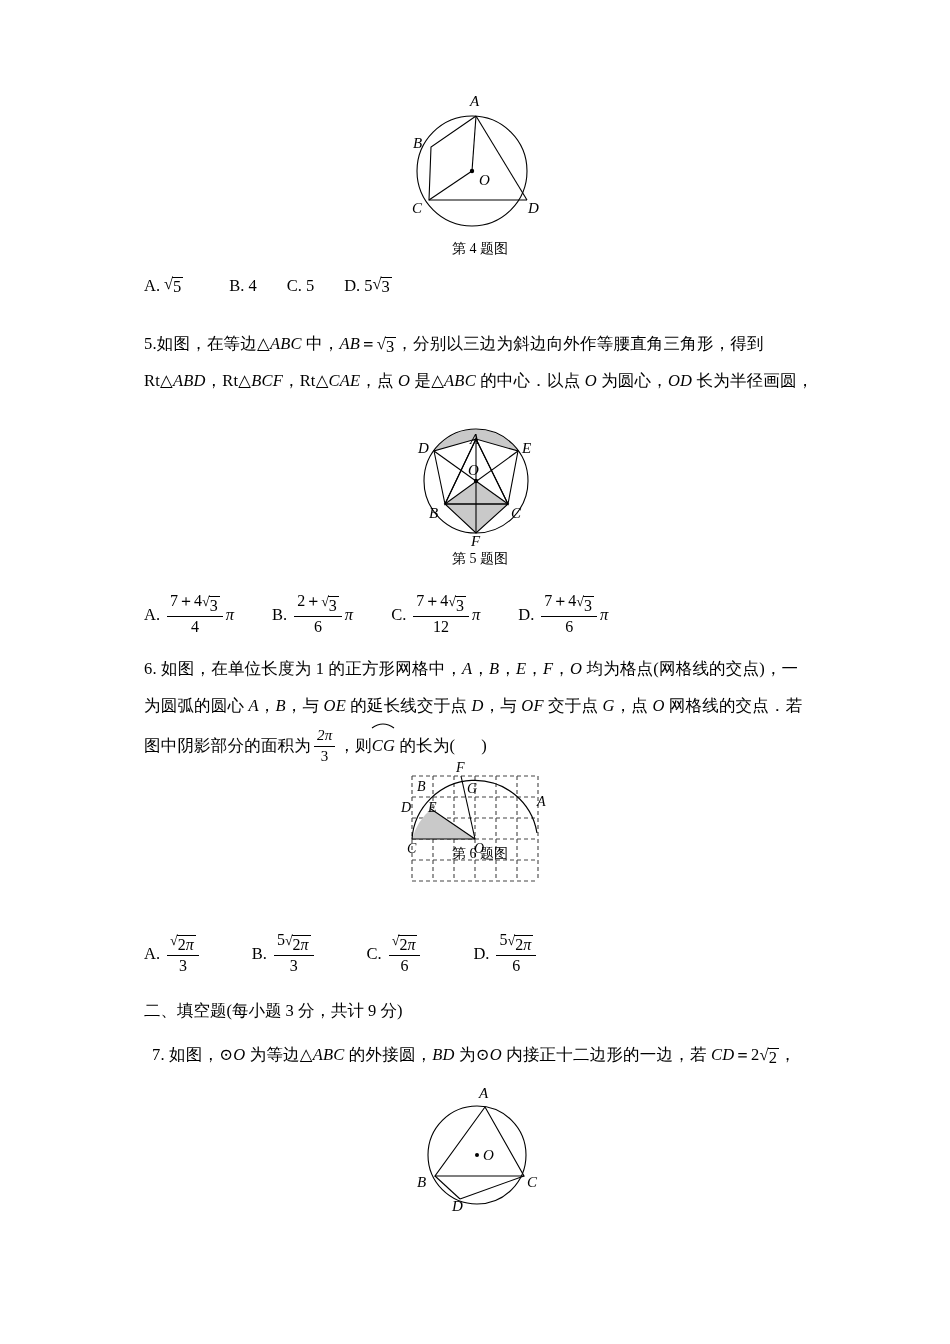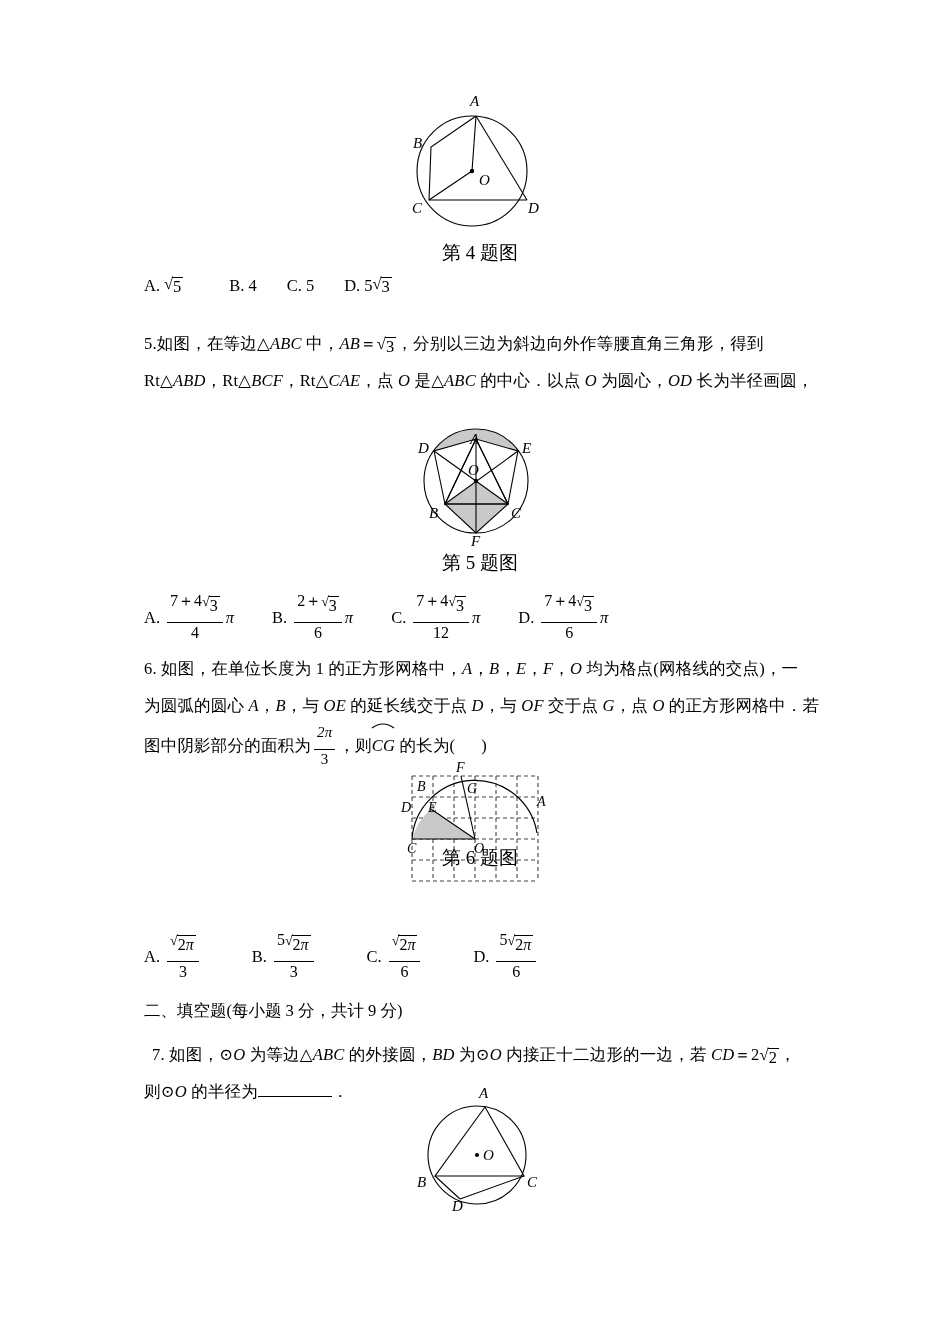--- a/index.html
+++ b/index.html
@@ -62,21 +62,21 @@
   .frac {
     display: inline-flex;
     flex-direction: column;
     align-items: center;
     vertical-align: middle;
     margin: 0 3px;
     position: relative;
     top: -1px;
   }
   .frac .num {
-    padding: 0 3px 7px 3px;
+    padding: 0 3px 1px 3px;
     border-bottom: 1px solid #000;
     line-height: 1.15;
     font-size: 16px;
   }
   .frac .den {
     padding: 1px 3px 0 3px;
     line-height: 1.15;
     font-size: 16px;
   }
   .frac-sm .num, .frac-sm .den { font-size: 15px; }
@@ -90,21 +90,21 @@
     top: -3px;
     width: 24px;
     height: 8px;
   }
 
   .blank { display: inline-block; border-bottom: 1px solid #000; width: 74px; height: 14px; }
 
   .fig { position: absolute; }
   .figcap {
     position: absolute;
-    font-size: 19px;
+    font-size: 14px;
     white-space: nowrap;
     text-align: center;
   }
   svg { display: block; }
   .paren-gap { display:inline-block; width: 26px; }
 </style>
 </head>
 <body>
 
 <div class="page">
@@ -256,21 +256,21 @@
         <span class="den">6</span>
       </span>
       <span class="it">π</span>
     </span>
   </div>
 
   <div class="qtext" style="left:144px; top:650px;">
     <span>6.</span><span> 如图，在单位长度为 1 的正方形网格中，</span><span class="it">A</span><span>，</span><span class="it">B</span><span>，</span><span class="it">E</span><span>，</span><span class="it">F</span><span>，</span><span class="it">O</span><span> 均为格点(网格线的交点)，一</span>
   </div>
   <div class="qtext" style="left:144px; top:687px;">
-    <span>为圆弧的圆心 </span><span class="it">A</span><span>，</span><span class="it">B</span><span>，与 </span><span class="it">OE</span><span> 的延长线交于点 </span><span class="it">D</span><span>，与 </span><span class="it">OF</span><span> 交于点 </span><span class="it">G</span><span>，点 </span><span class="it">O</span><span> 的正方形网格中．若</span>
+    <span>为圆弧的圆心 </span><span class="it">A</span><span>，</span><span class="it">B</span><span>，与 </span><span class="it">OE</span><span> 的延长线交于点 </span><span class="it">D</span><span>，与 </span><span class="it">OF</span><span> 交于点 </span><span class="it">G</span><span>，点 </span><span class="it">O</span><span> 网格线的交点．若</span>
   </div>
   <div class="qtext" style="left:144px; top:724px;">
     <span>图中阴影部分的面积为</span><span class="frac frac-sm">
         <span class="num it">2π</span>
         <span class="den">3</span>
       </span><span>，则</span><span class="arcover"><svg class="arcglyph" viewBox="0 0 24 8">
           <path d="M 1 7 Q 12 -1 23 7" fill="none" stroke="#000" stroke-width="1.1"></path>
         </svg><span class="it">CG</span></span><span> 的长为(</span><span class="paren-gap"></span><span>)</span>
   </div>
 
@@ -361,23 +361,20 @@
   </div>
 
   <div class="sechead" style="left:144px; top:992px;">二、填空题(每小题 3 分，共计 9 分)</div>
 
   <div class="qtext" style="left:152px; top:1036px;">
     <span>7.</span><span> 如图，⊙</span><span class="it">O</span><span> 为等边△</span><span class="it">ABC</span><span> 的外接圆，</span><span class="it">BD</span><span> 为⊙</span><span class="it">O</span><span> 内接正十二边形的一边，若 </span><span class="it">CD</span><span>＝2</span><span class="rad">
         <span class="sign">√</span>
         <span class="body">2</span>
       </span><span>，</span>
   </div>
-  <div class="qtext" style="left:144px; top:1073px;">
-    <span>则⊙</span><span class="it">O</span><span> 的半径为</span><span class="blank"></span><span>．</span>
-  </div>
 
   <div class="fig" style="left:415px; top:1097px; width:140px; height:115px;">
     <svg width="140" height="115" viewBox="0 0 140 115">
       <circle cx="62" cy="58" r="49" fill="none" stroke="#000" stroke-width="1.1"></circle>
 
       <polygon points="70,10 20,79 109,79" fill="none" stroke="#000" stroke-width="1.1"></polygon>
 
       <line x1="20" y1="79" x2="45" y2="102" stroke="#000" stroke-width="1.1"></line>
       <line x1="45" y1="102" x2="109" y2="79" stroke="#000" stroke-width="1.1"></line>
       <circle cx="62" cy="58" r="2" fill="#000"></circle>

